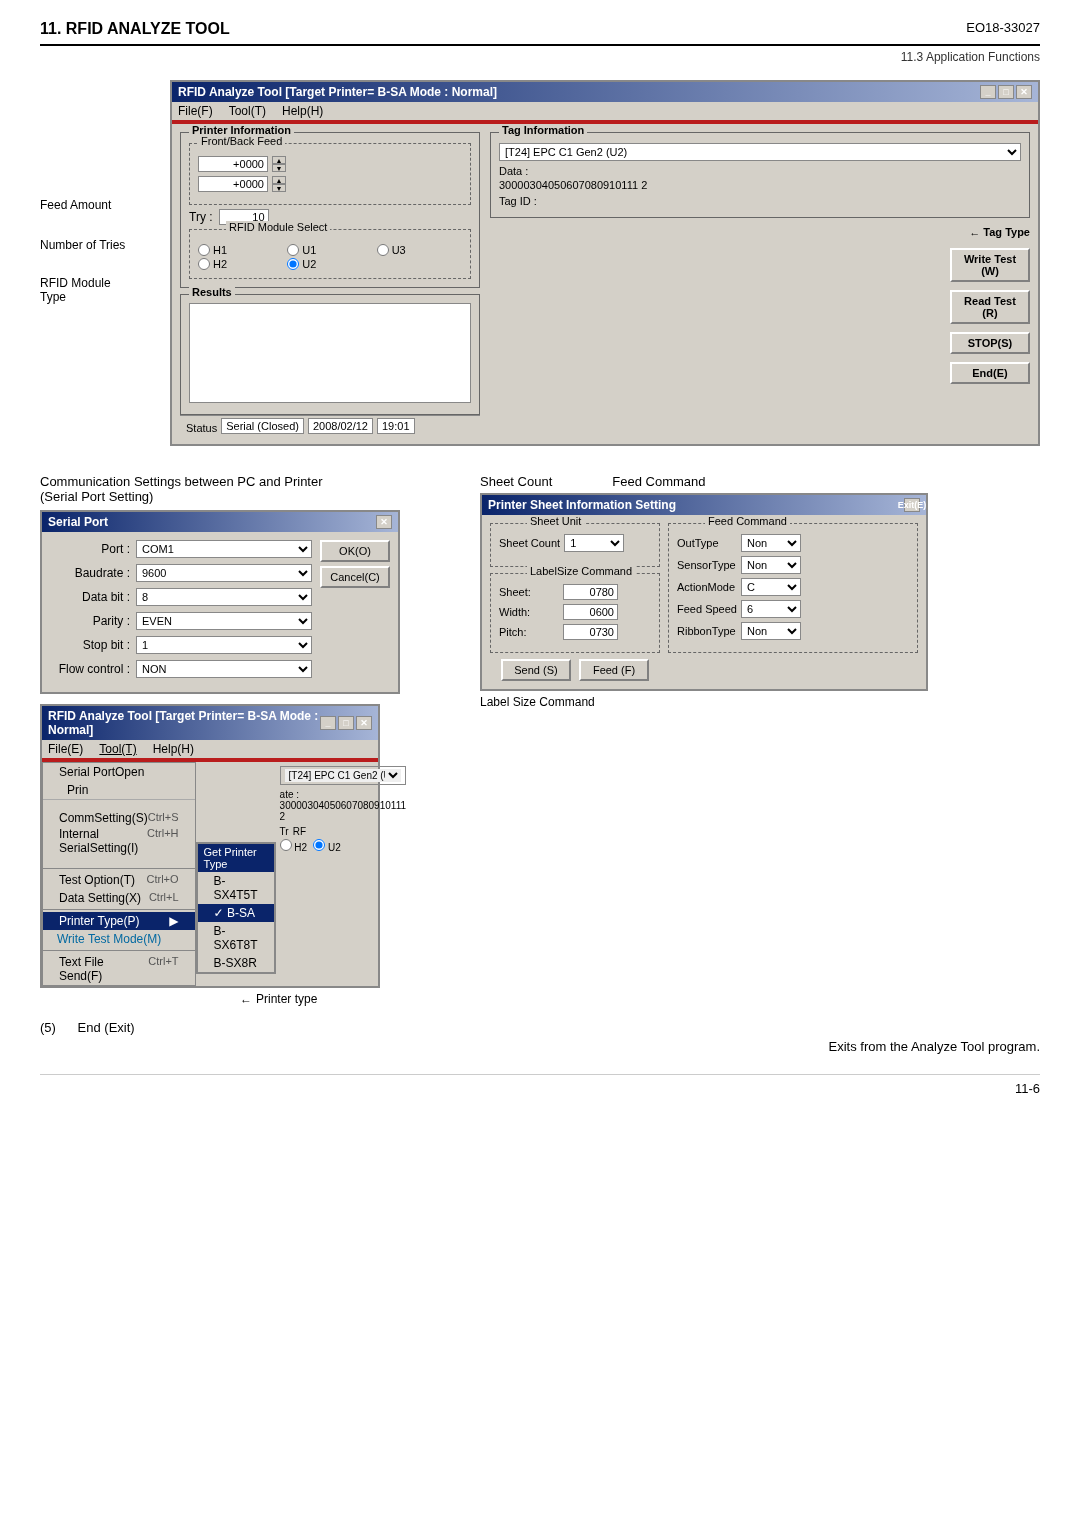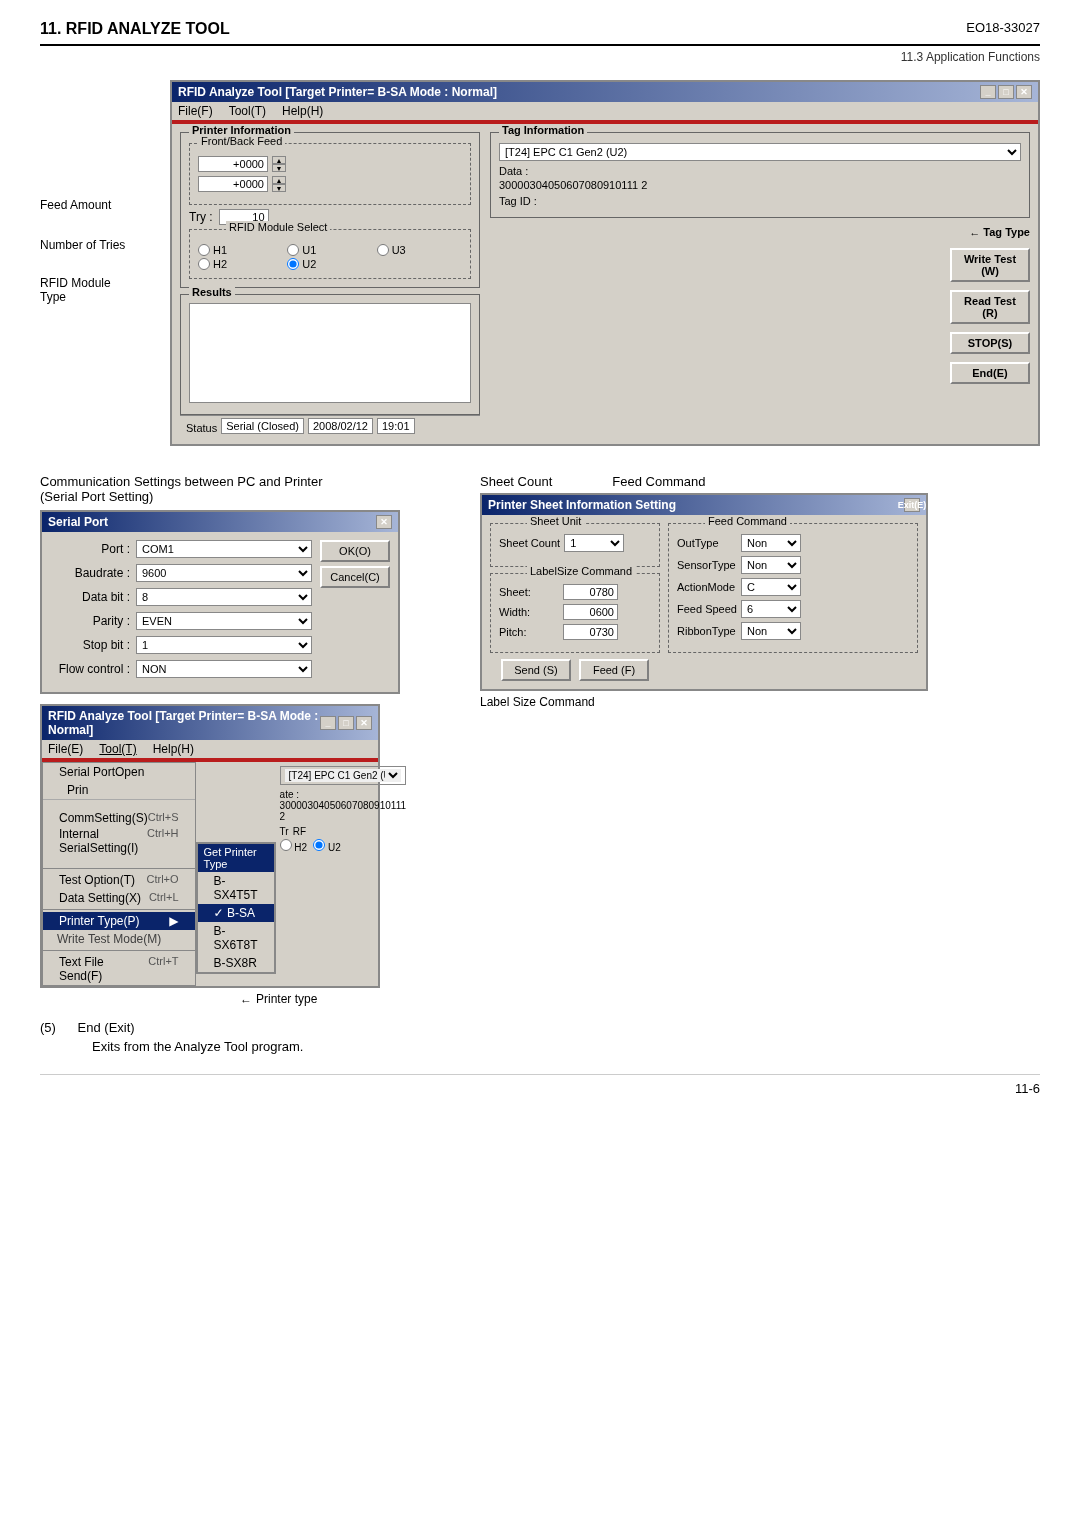--- a/index.html
+++ b/index.html
@@ -672,21 +672,21 @@
           </div>
           <div class="menu-item">
             <span>Data Setting(X)</span>
             <span class="menu-shortcut">Ctrl+L</span>
           </div>
           <div class="menu-separator"></div>
           <div class="menu-item menu-selected">
             <span>Printer Type(P)</span>
             <span style="color:#fff;">▶</span>
           </div>
-          <div class="menu-item" style="color:#404040;padding-left:14px;">
+          <div class="menu-item" style="color:#0369a1;padding-left:14px;">
             <span>Write Test Mode(M)</span>
           </div>
           <div class="menu-separator"></div>
           <div class="menu-item">
             <span>Text File Send(F)</span>
             <span class="menu-shortcut">Ctrl+T</span>
           </div>
         </div>
 
         <div style="border:2px solid #888; background:#d4d0c8; width:120px; font-size:12px; margin-left:0; align-self:flex-start; margin-top:80px;">
@@ -818,16 +818,16 @@
     </div>
   </div>
 </div>
 
 <div class="end-section">
   <p>
     <span>(5)</span>
     &nbsp;&nbsp;&nbsp;&nbsp;
     <span>End (Exit)</span>
   </p>
-  <p style="margin-left:52px; margin-top:4px;">Exits from the Analyze Tool program.</p>
+  <p style="margin-left:52px; margin-top:4px;text-align:right;">Exits from the Analyze Tool program.</p>
 </div>
 
 <div class="page-number">11-6</div>
 
 </body></html>

